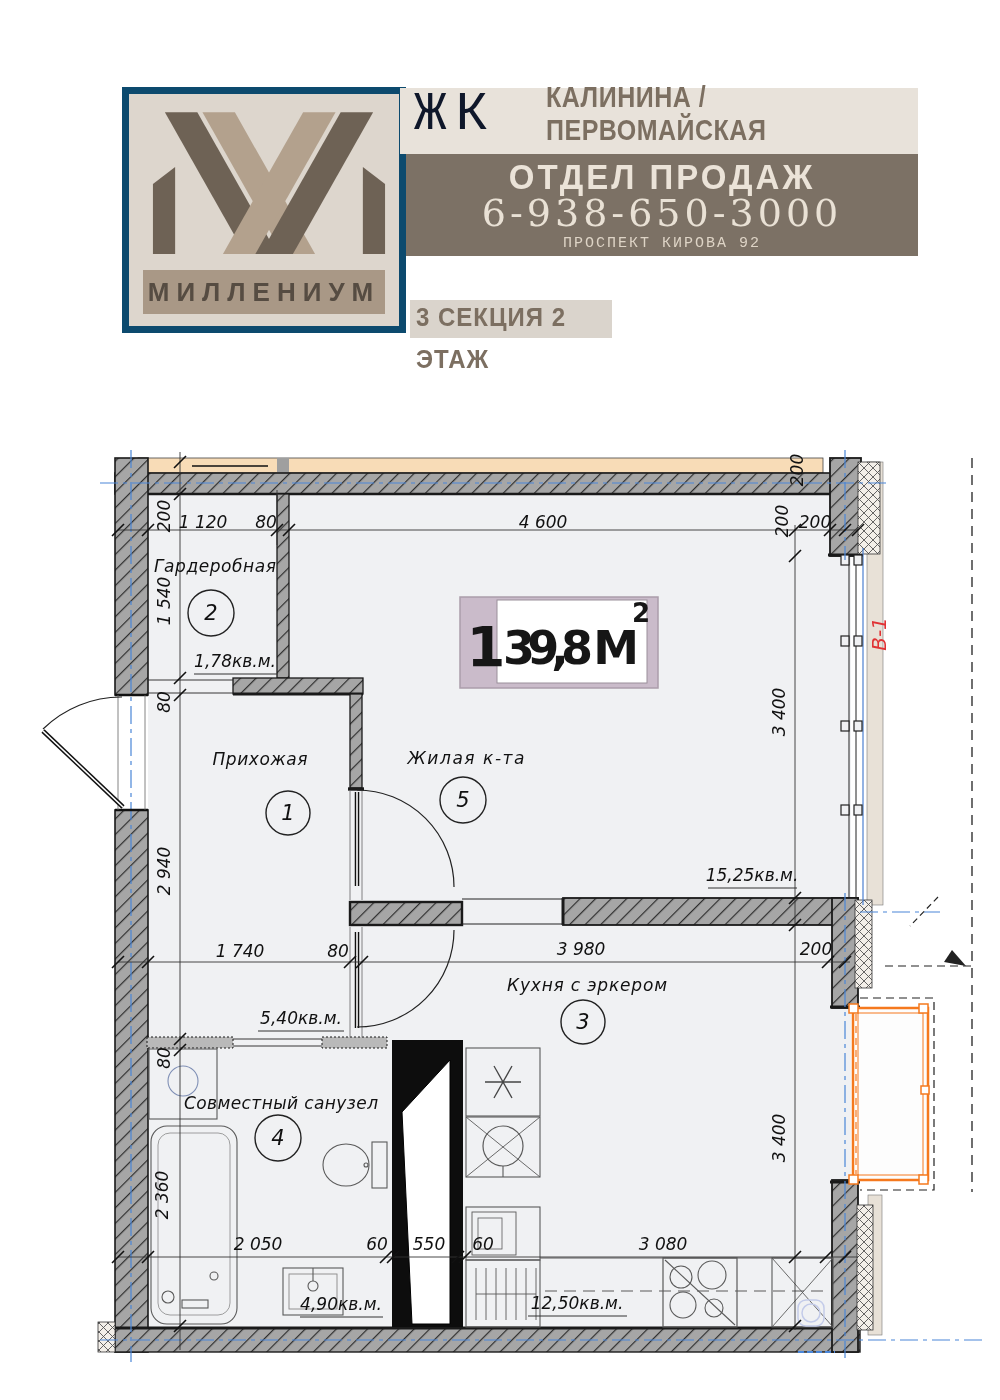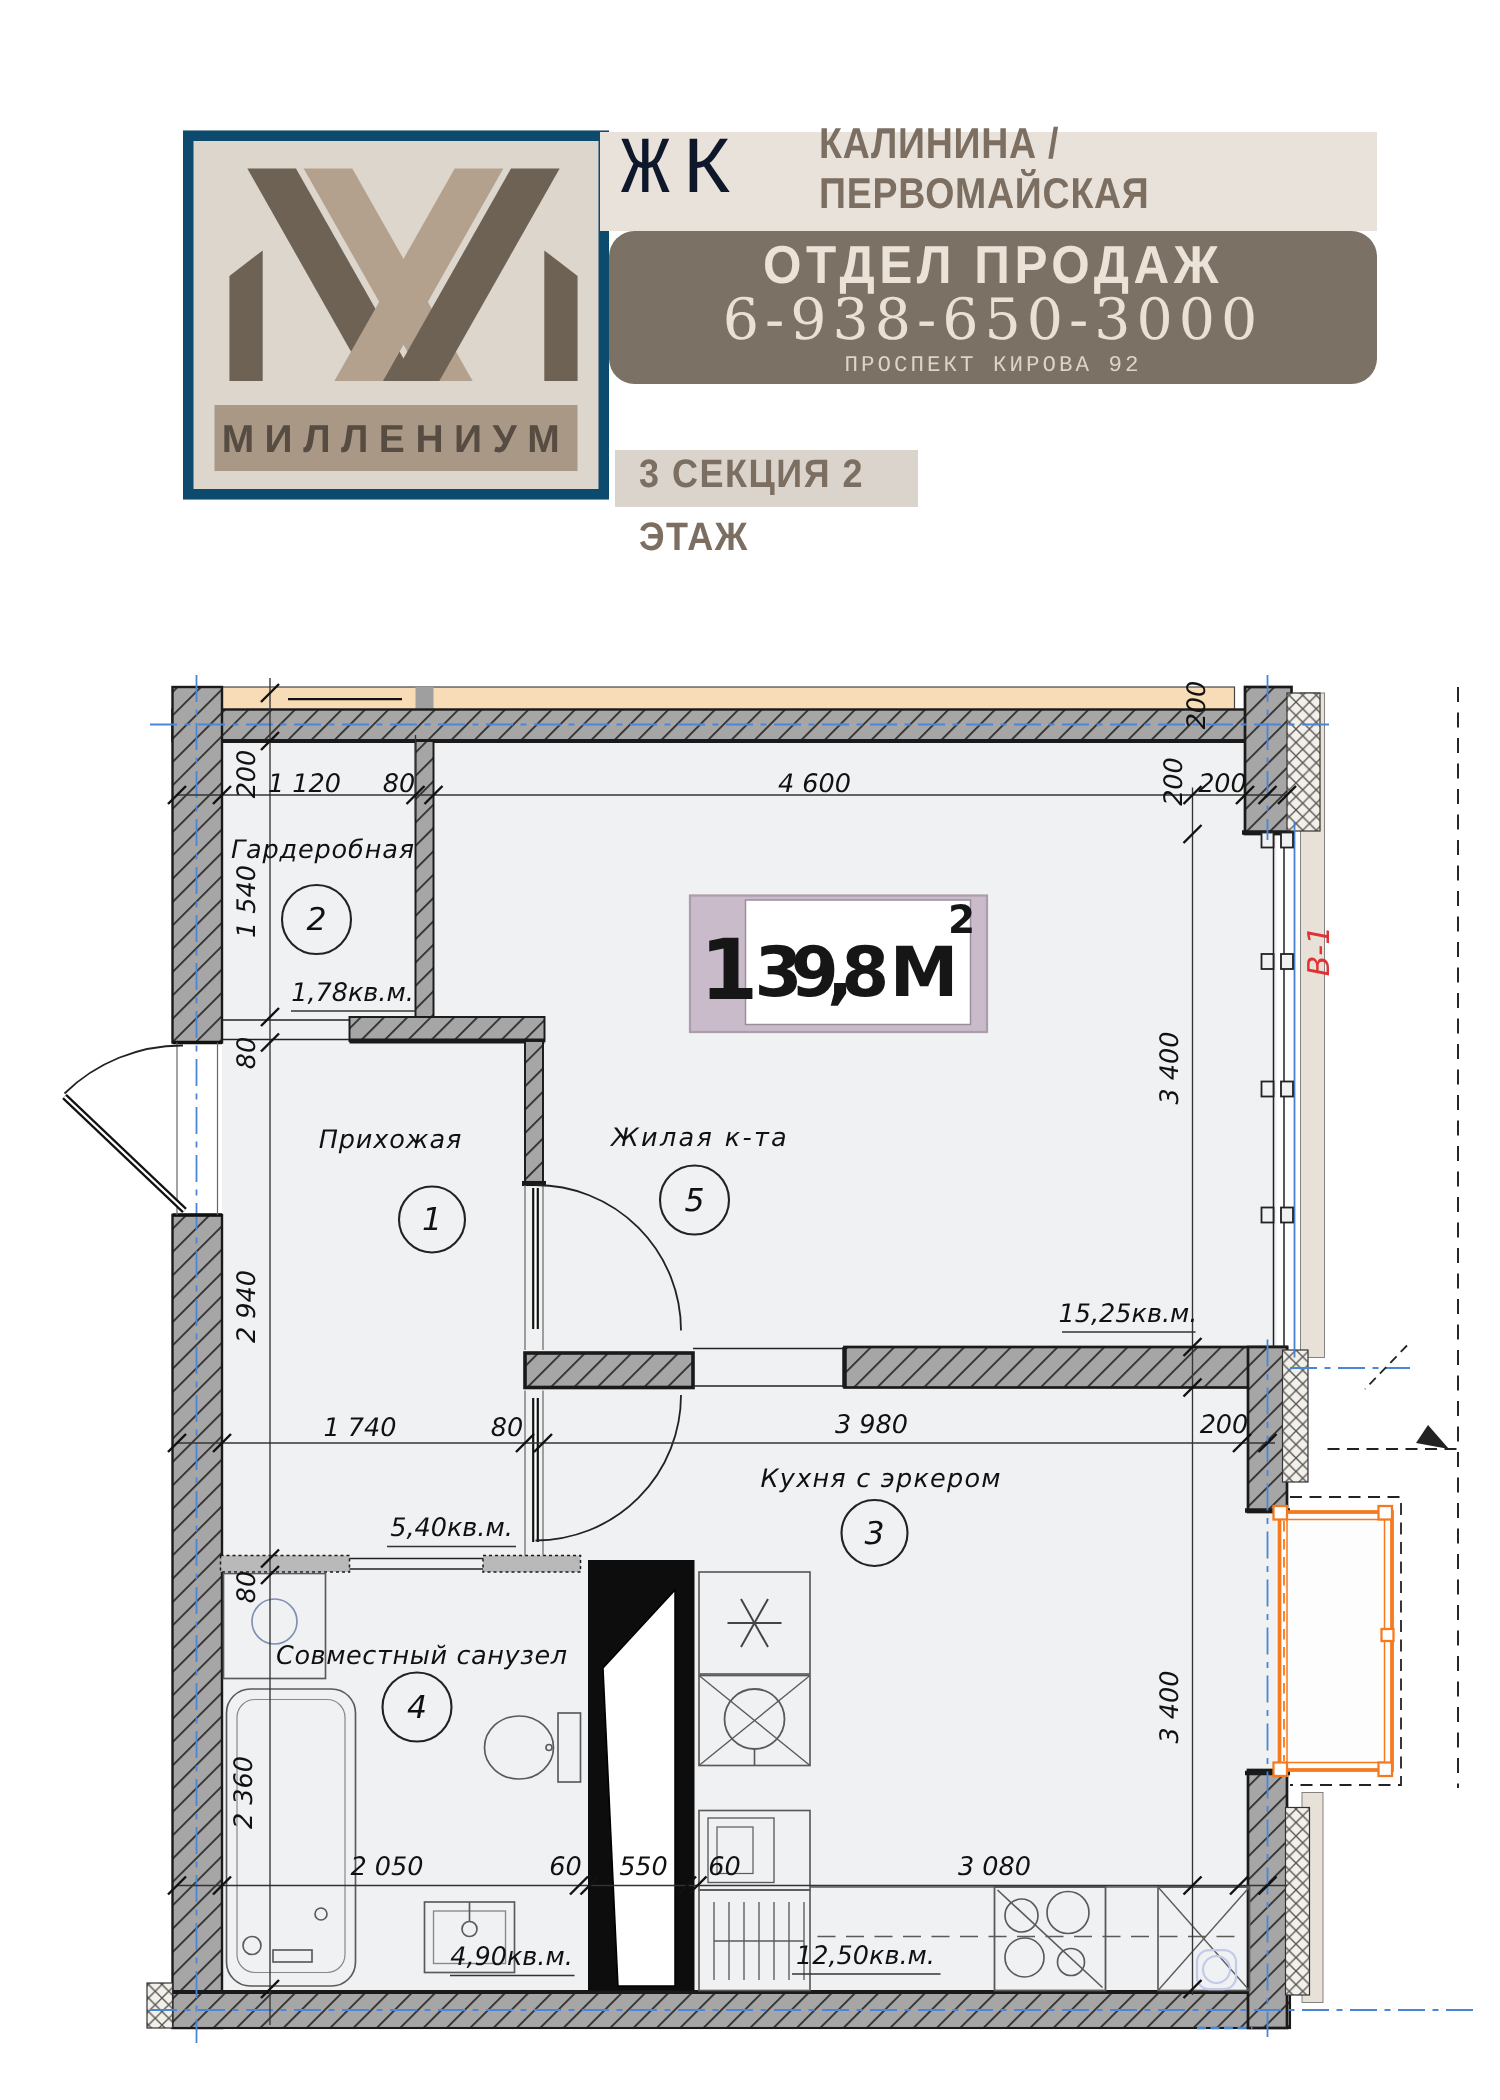--- a/index.html
+++ b/index.html
@@ -12,29 +12,29 @@
   .logo-band{position:absolute;left:14px;right:14px;bottom:12px;height:44px;background:#a99886;
              line-height:44px;text-align:center;font-size:26px;font-weight:bold;
              letter-spacing:7px;color:#564c42;}
   .band-top{position:absolute;left:400px;top:88px;width:518px;height:66px;background:#e8e2da;}
   .zk{position:absolute;left:14px;top:-4px;font-family:Liberation Mono, monospace;
       font-size:54px;letter-spacing:9px;color:#0f172a;text-align:center;}
   .complex{position:absolute;left:146px;bottom:7px;font-size:25px;font-weight:bold;
            color:#7c6f61;letter-spacing:0.5px;display:inline-block;transform:scaleY(1.15);
            transform-origin:bottom left;}
   .band-brown{position:absolute;left:406px;top:154px;width:512px;height:102px;background:#7c7165;
-              text-align:center;color:#ebe3d8;border-radius:17px;}
+              text-align:center;color:#ebe3d8;}
   .sales{display:inline-block;margin-top:4px;font-size:33px;font-weight:bold;letter-spacing:3px;
          transform:scaleY(1.08);}
   .phone{font-family:"DejaVu Serif",serif;font-size:38px;letter-spacing:4px;color:#e9e1d5;
          line-height:1.05;margin-top:-2px;}
   .addr{font-family:Liberation Mono, monospace;font-size:15px;letter-spacing:2px;color:#ded4c6;
         margin-top:1px;}
   .band-section{position:absolute;left:410px;top:300px;width:202px;height:38px;background:#dad4cc;
-                line-height:38px;padding-left:16px;box-sizing:border-box;}
+                line-height:38px;padding-left:6px;box-sizing:border-box;}
   .section-text{display:inline-block;font-size:24px;font-weight:bold;color:#7c6f61;
                 letter-spacing:1px;transform:scaleY(1.1);transform-origin:center left;}
   
   .plan{position:absolute;left:0;top:440px;width:1000px;height:960px;}
   svg text{font-family:"DejaVu Sans",sans-serif;}
   .dim{font-size:17px;font-style:italic;fill:#111;}
   .room{font-size:17px;font-style:italic;fill:#111;}
   .area{font-size:17px;font-style:italic;fill:#111;}
   .cnum{font-size:21px;font-style:italic;fill:#111;}
   .blabel{fill:#e03234;font-size:20px;font-style:italic;}

